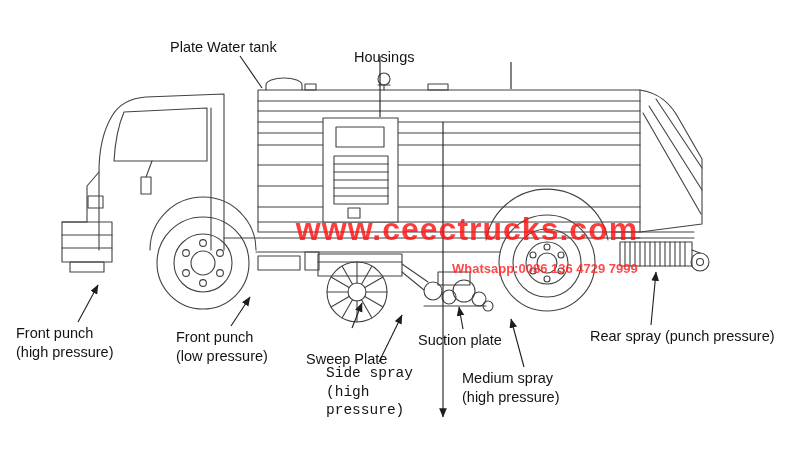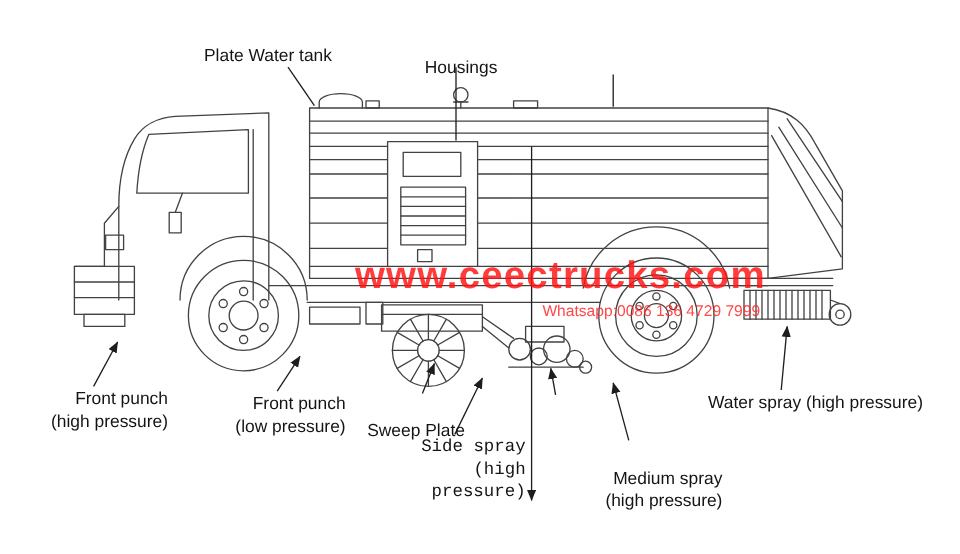--- a/index.html
+++ b/index.html
@@ -13,37 +13,37 @@
     overflow: hidden;
   }
   .stage svg { position: absolute; left: 0; top: 0; }
   .lbl {
     position: absolute;
     font-size: 14.5px;
     line-height: 1.28;
     color: #141414;
     white-space: pre-line;
   }
-  .center { text-align: right; }
+  .center { text-align: left; }
   .wm-big {
     position: absolute;
     left: 272px; top: 211px;
     width: 390px;
     text-align: center;
     font-size: 32px;
     font-weight: bold;
     letter-spacing: 1px;
     color: rgba(255, 16, 16, 0.82);
     font-family: "Liberation Sans", sans-serif;
   }
   .wm-small {
     position: absolute;
-    left: 452px; top: 251px;
+    left: 452px; top: 261px;
     font-size: 13px;
-    font-weight: normal;
+    font-weight: bold;
     color: rgba(255, 40, 40, 0.85);
   }
 </style>
 </head>
 <body>
 
 <div class="stage">
 
   <svg width="800" height="462" viewBox="0 0 800 462" aria-hidden="true">
     <defs>
@@ -193,19 +193,20 @@
   <div class="wm-small">Whatsapp:0086 136 4729 7999</div>
 
   <div class="lbl" style="left:170px; top:38px;">Plate Water tank</div>
   <div class="lbl" style="left:354px; top:38px;margin-top:10px;">Housings</div>
 
   <div class="lbl center" style="left:16px;  top:324px; width:124px;">Front punch
 (high pressure)</div>
   <div class="lbl center" style="left:176px; top:328px; width:112px;">Front punch
 (low pressure)</div>
   <div class="lbl" style="left:306px; top:330px;margin-top:20px;">Sweep Plate</div>
-  <div class="lbl" style="left:590px; top:327px;">Water spray (high pressure)</div>
+  <div class="lbl" style="left:418px; top:331px;">Suction plate</div>
+  <div class="lbl" style="left:590px; top:327px;">Rear spray (punch pressure)</div>
   <div class="lbl center" style="left:326px; top:364px; width:112px;font-family:Liberation Mono, monospace;">Side spray
 (high pressure)</div>
-  <div class="lbl center" style="left:462px; top:390px; width:140px;">Medium spray
+  <div class="lbl center" style="left:462px; top:369px; width:140px;">Medium spray
 (high pressure)</div>
 
 </div>
 
 </body></html>

